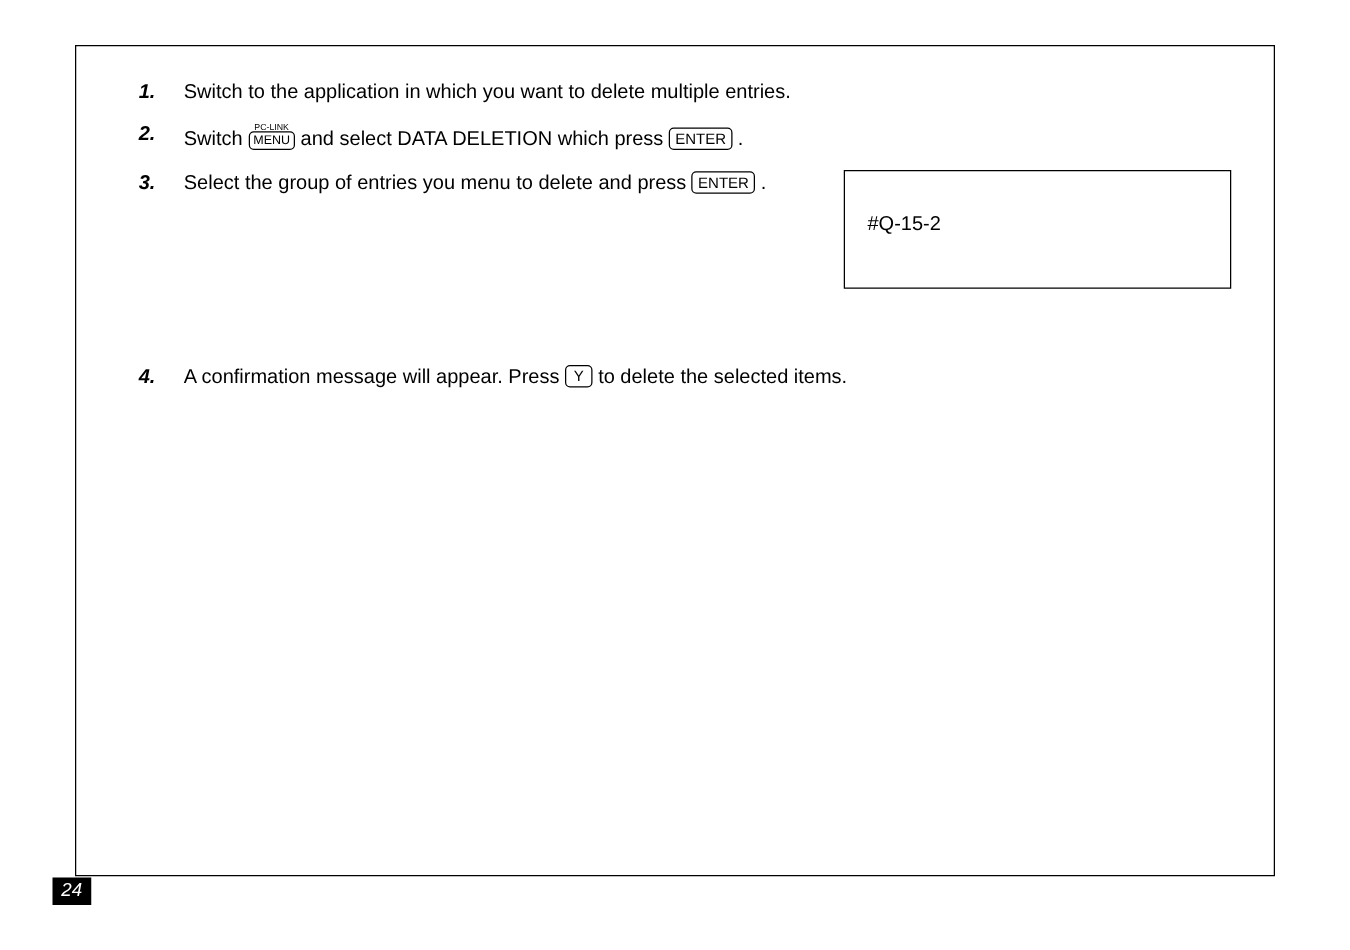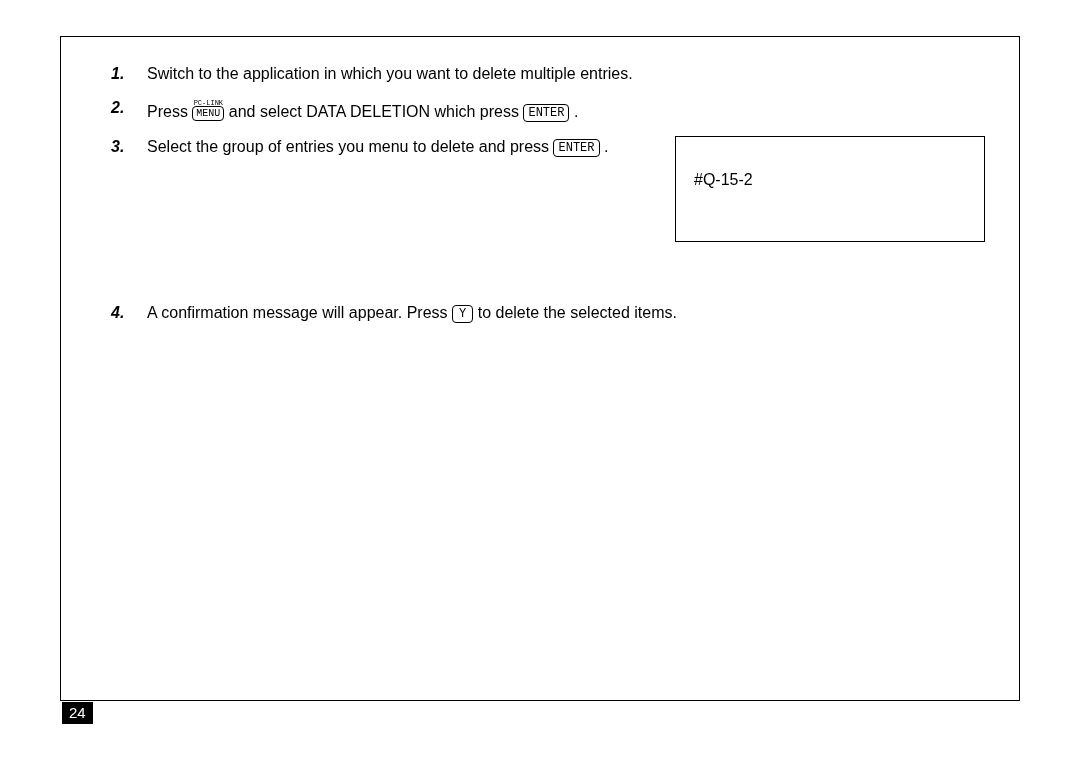--- a/index.html
+++ b/index.html
@@ -36,64 +36,64 @@
   }
   .body { flex:1 1 auto; }
   .keycap {
     display:inline-block;
     border:1px solid #000;
     border-radius:4px;
     padding:0 4px;
     font-size:12px;
     line-height:16px;
     vertical-align:1px;
-    font-family: Liberation Mono, monospace;
+    font-family: Liberation Sans, sans-serif;
   }
   .menu-key { position:relative; font-size:10px; padding:0 3px; line-height:13px; }
   .pc-link {
     position:absolute;
     top:-10px; left:50%; transform:translateX(-50%);
     font-size:7px;
     white-space:nowrap;
   }
   .step2 .body { position:relative; padding-top:4px; }
   .step3row { display:flex; align-items:flex-start; gap:24px; margin-top:10px; margin-bottom:60px;}
   .step3text { flex:0 0 540px; }
   .refbox {
     border:1.2px solid #000;
-    width:310px; height:106px;
+    width:310px; height:95px;
     box-sizing:border-box;
     padding:34px 18px 0 18px;
     font-size:16px;
   }
   .page-badge {
     position:absolute;
     left:42px; bottom:36px;
     background:#000; color:#fff;
+    font-style:italic;
     font-size:15px;
     padding:2px 7px 3px 7px;
-    margin-left:20px;
   }
 </style>
 </head>
 <body>
 
 <div class="frame">
 
   <div class="steps">
 
     <div class="step">
       <div class="num">1.</div>
       <div class="body">Switch to the application in which you want to delete multiple entries.</div>
     </div>
 
     <div class="step step2">
       <div class="num">2.</div>
       <div class="body">
-        <span>Press </span>
+        <span>Switch </span>
         <span class="keycap menu-key">
           <span class="pc-link">PC-LINK</span>
           <span>MENU</span>
         </span>
         <span> and select DATA DELETION which press </span>
         <span class="keycap">ENTER</span>
         <span> .</span>
       </div>
     </div>
 

